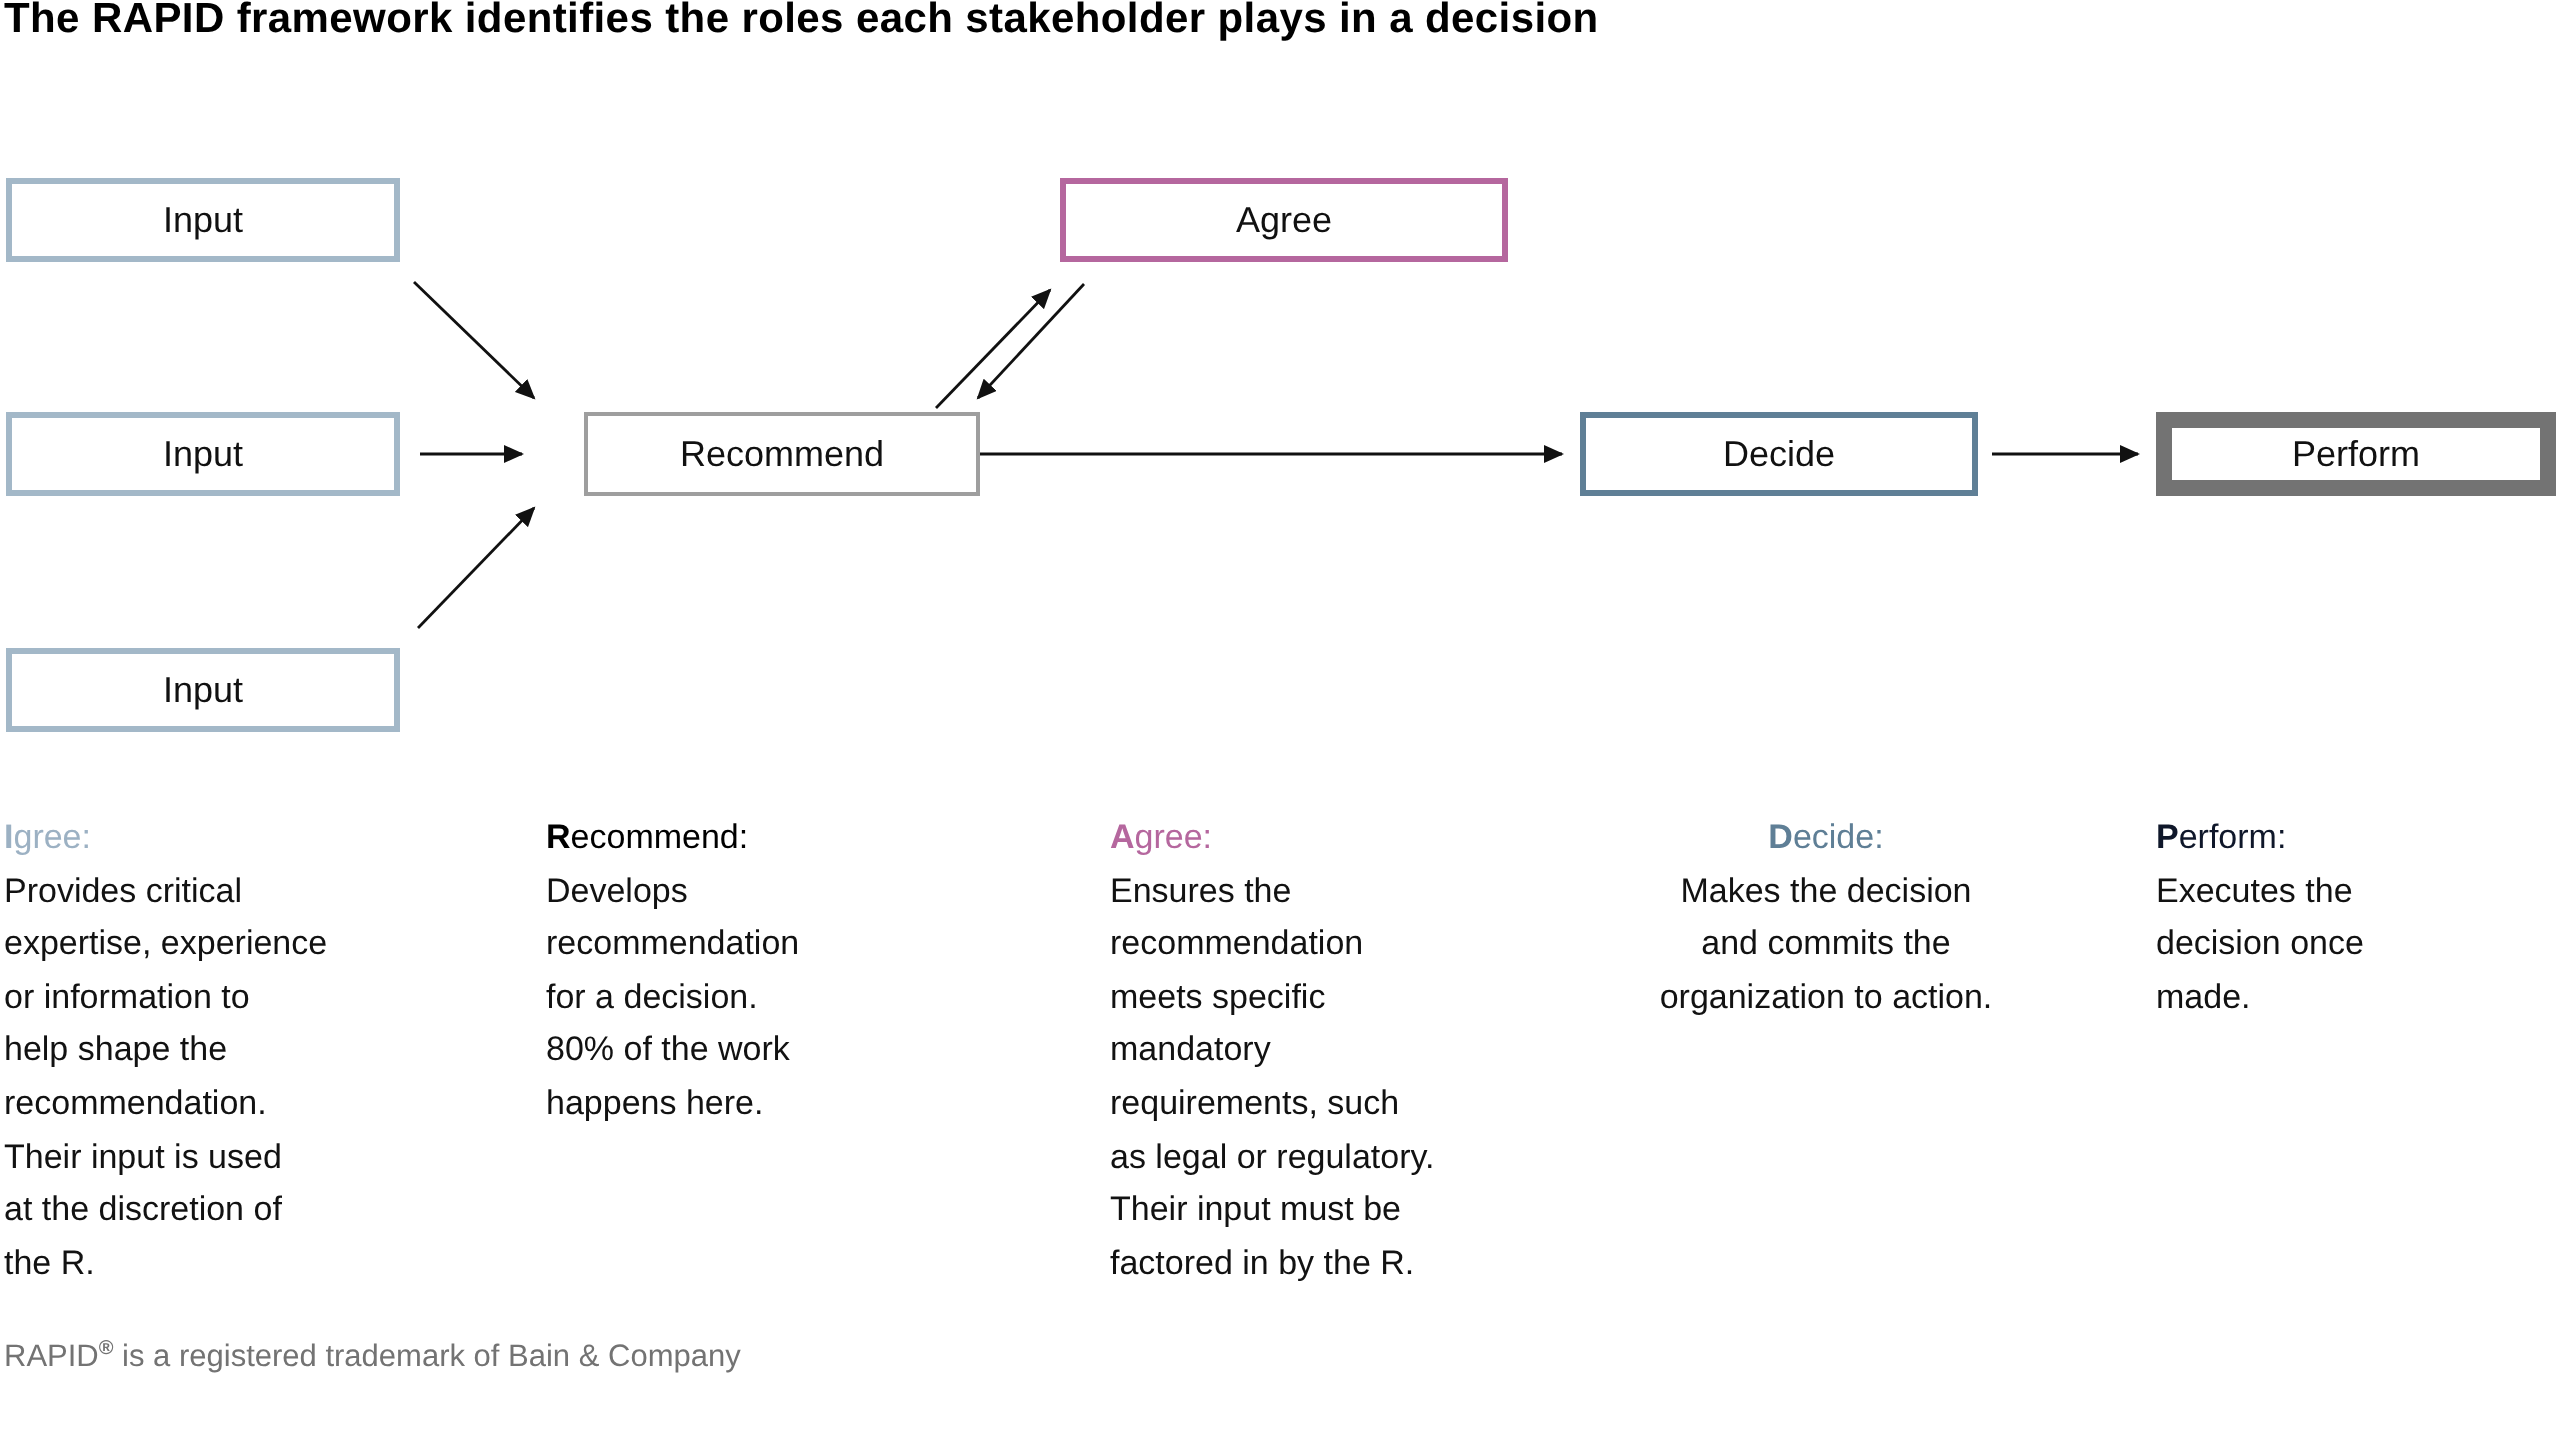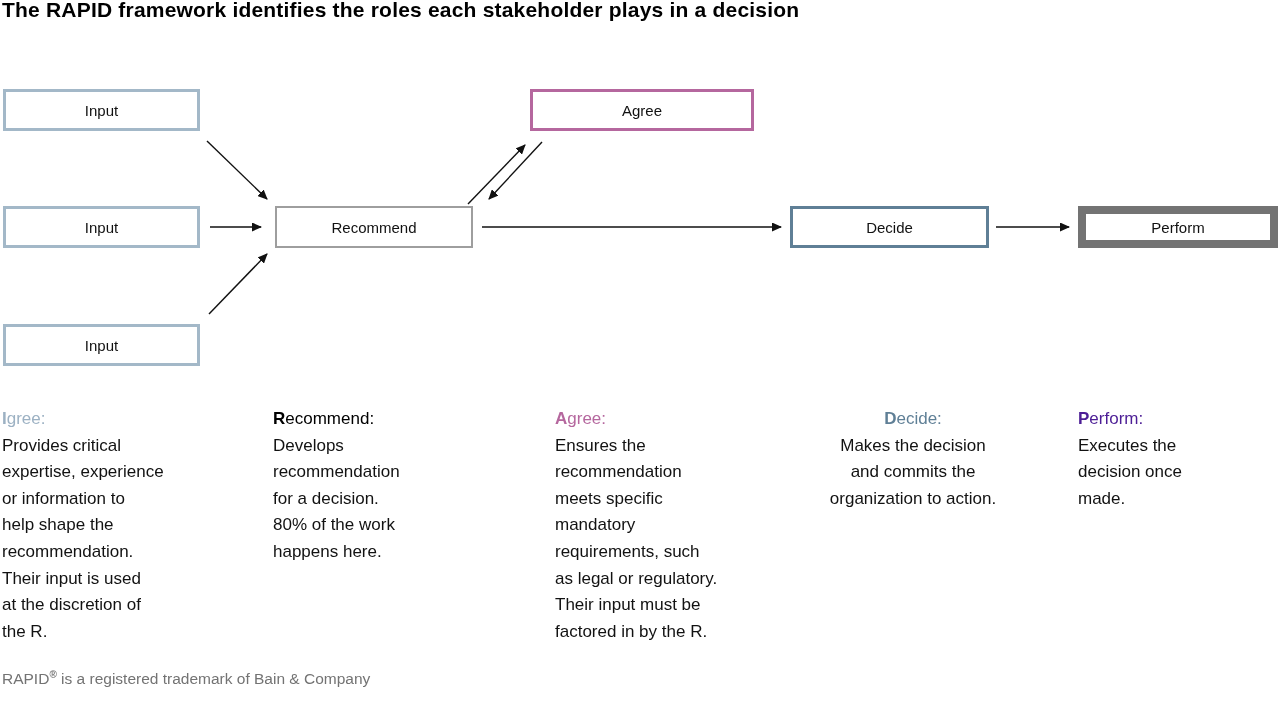--- a/index.html
+++ b/index.html
@@ -25,33 +25,33 @@
     color: #000000;
     letter-spacing: 0.2px;
   }
   .box {
     position: absolute;
     box-sizing: border-box;
     background: #ffffff;
     display: flex;
     align-items: center;
     justify-content: center;
-    font-size: 15px;
+    font-size: 18px;
     color: #111111;
   }
   .box-input    { border: 3px solid #a3b8c8; }
   .box-recommend{ border: 2px solid #9e9e9e; }
   .box-agree    { border: 3px solid #b5679e; }
   .box-decide   { border: 3px solid #5f7f96; }
   .box-perform  { border: 8px solid #737373; align-items: center; }
 
   #input-1   { left: 3px;    top: 89px;  width: 197px; height: 42px; }
   #input-2   { left: 3px;    top: 206px; width: 197px; height: 42px; }
   #input-3   { left: 3px;    top: 324px; width: 197px; height: 42px; }
-  #recommend { left: 275px;  top: 206px; width: 198px; height: 42px; }
+  #recommend { left: 292px;  top: 206px; width: 198px; height: 42px; }
   #agree     { left: 530px;  top: 89px;  width: 224px; height: 42px; }
   #decide    { left: 790px;  top: 206px; width: 199px; height: 42px; text-align: right; }
   #perform   { left: 1078px; top: 206px; width: 200px; height: 42px; }
 
   #arrows {
     position: absolute;
     left: 0; top: 0;
     width: 1280px;
     height: 400px;
   }
@@ -64,21 +64,21 @@
     line-height: 26.6px;
     color: #121212;
   }
   .desc-label b { font-weight: bold; }
   .desc-body { white-space: pre-line; }
 
   .lbl-input    { color: #9cb1c3; }
   .lbl-recommend{ color: #000000; }
   .lbl-agree    { color: #b5679e; }
   .lbl-decide   { color: #5f7f96; }
-  .lbl-perform  { color: #4c1d95; }
+  .lbl-perform  { color: #0f172a; }
 
   #desc-input     { left: 2px;    width: 216px; }
   #desc-recommend { left: 273px;  width: 190px; }
   #desc-agree     { left: 555px;  width: 214px; }
   #desc-decide    { left: 788px;  width: 250px; text-align: center; }
   #desc-perform   { left: 1078px; width: 190px; }
 
   .footer {
     position: absolute;
     left: 2px;

